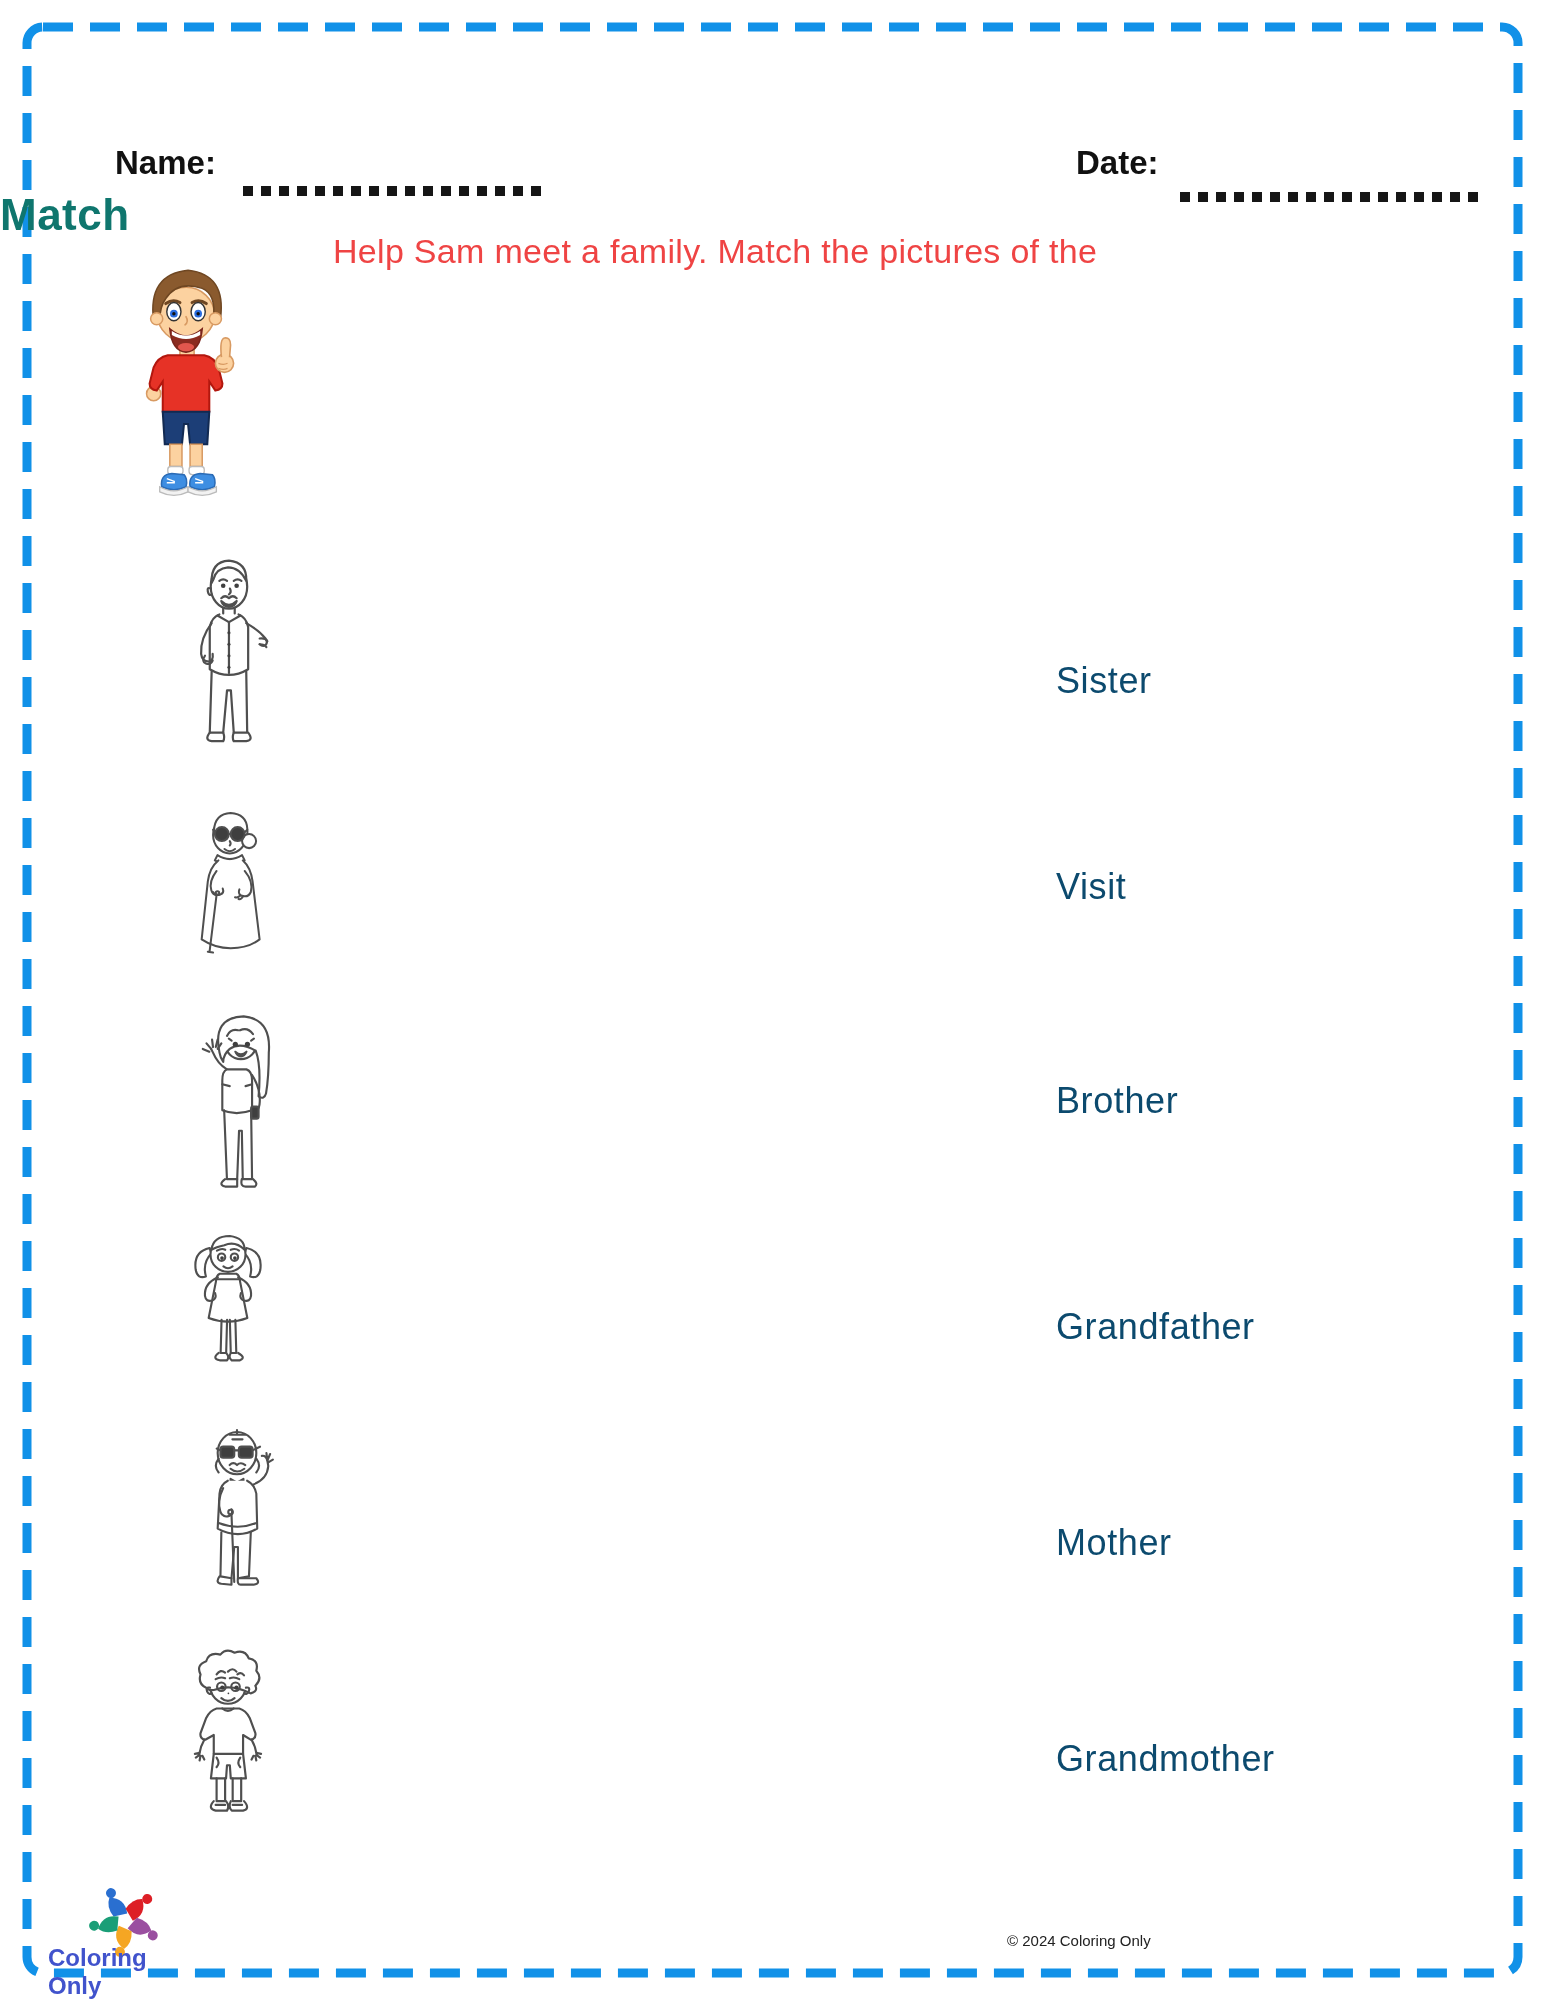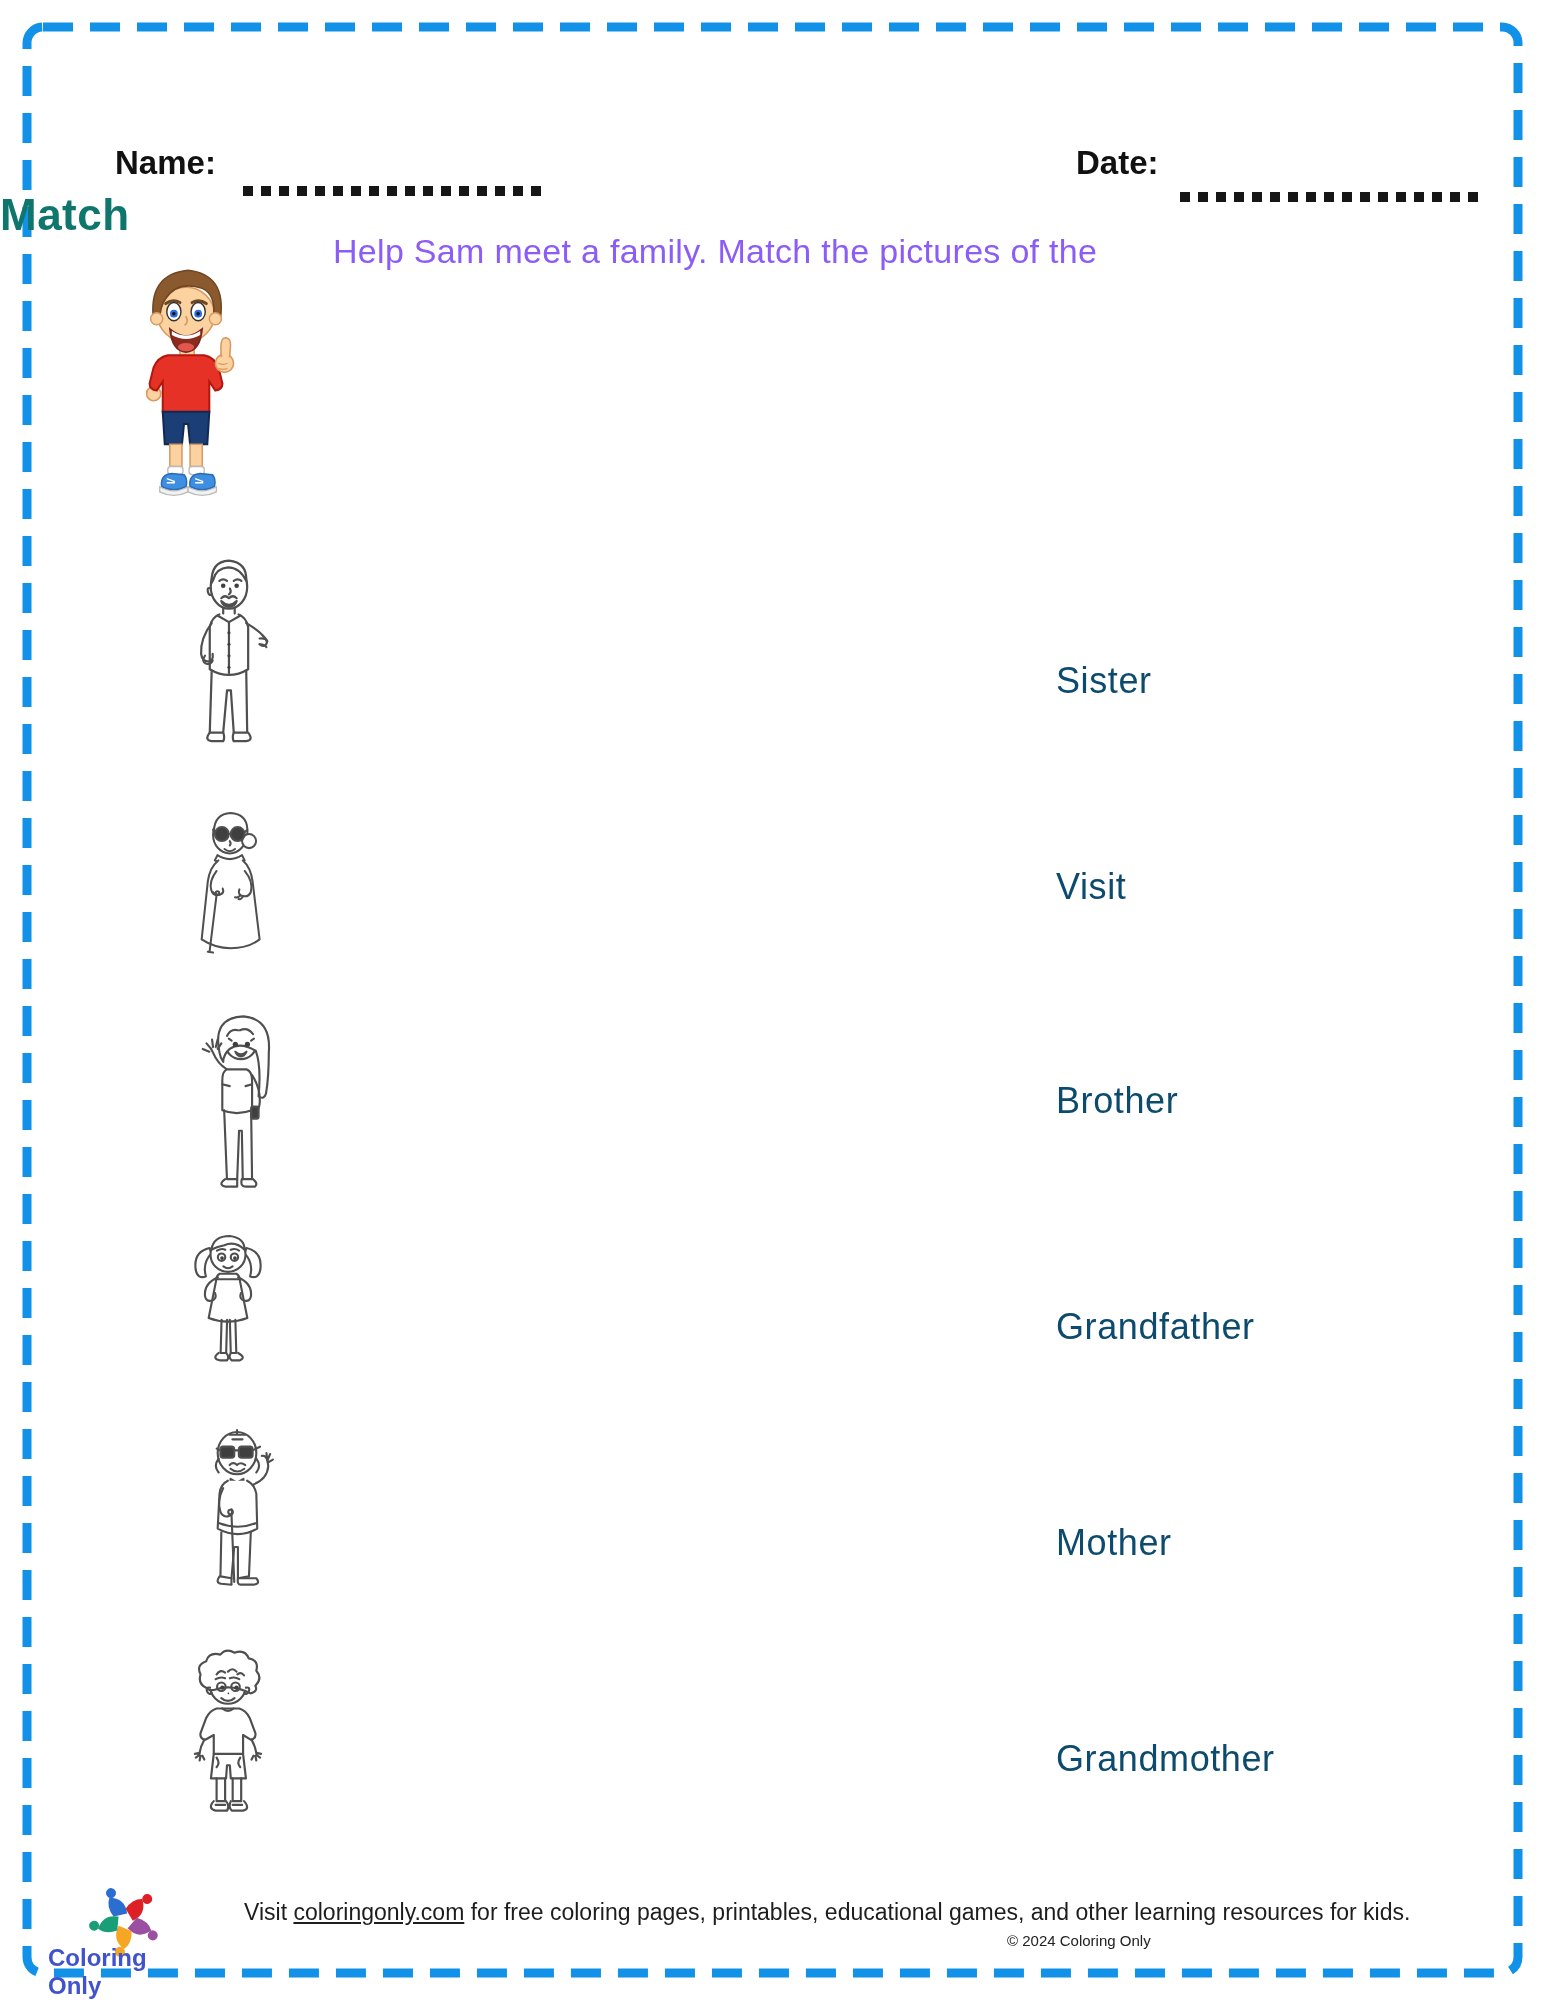--- a/index.html
+++ b/index.html
@@ -14,21 +14,21 @@
   .name-label{left:115px;top:144px;text-align:center;}
   .name-dots{left:243px;top:186px;width:298px;}
   .date-label{left:1076px;top:144px;}
   .date-dots{left:1180px;top:192px;width:306px;}
   .title{position:absolute;left:0;right:0;top:190px;text-align:left;
          font-size:44px;font-weight:700;color:#0f766e;letter-spacing:.5px;}
 
   
   .sam{position:absolute;left:113px;top:258px;width:142px;height:248px;}
   .instructions{position:absolute;left:333px;top:226px;width:840px;
-                font-size:34px;line-height:50px;color:#8b5cf6;letter-spacing:.3px;}
+                font-size:34px;line-height:50px;color:#ef4444;letter-spacing:.3px;}
 
   
   .pic{position:absolute;}
   .word{position:absolute;left:1056px;font-size:36px;color:#0c4a6e;letter-spacing:.6px;
         font-weight:400;}
 
   
   .lineart path,.lineart ellipse,.lineart circle,.lineart rect,.lineart line{
       stroke:#4f4f4f;stroke-width:2.3;fill:none;stroke-linecap:round;stroke-linejoin:round;}
   .lineart .wh{fill:#fff;}
@@ -248,16 +248,15 @@
       <path d="M55,13 Q68,22 61,36 L48,31 Q47,19 55,13 Z" fill="#f5a623"></path>
         <circle cx="59" cy="10" r="5" fill="#f5a623"></circle>
     </g>
     <g transform="rotate(254 55 41)">
       <path d="M55,13 Q68,22 61,36 L48,31 Q47,19 55,13 Z" fill="#1a9e77"></path>
         <circle cx="59" cy="10" r="5" fill="#1a9e77"></circle>
     </g>
   </svg>
   <div class="logo-text">Coloring Only</div>
 
-  <div class="visit"><span>Visit </span><a>coloringonly.com</a><span> for free coloring pages, printables, educational games, and other learning resources for kids.</span></div>
 
   <div class="copyright">© 2024 Coloring Only</div>
 </div>
 
 </body></html>

